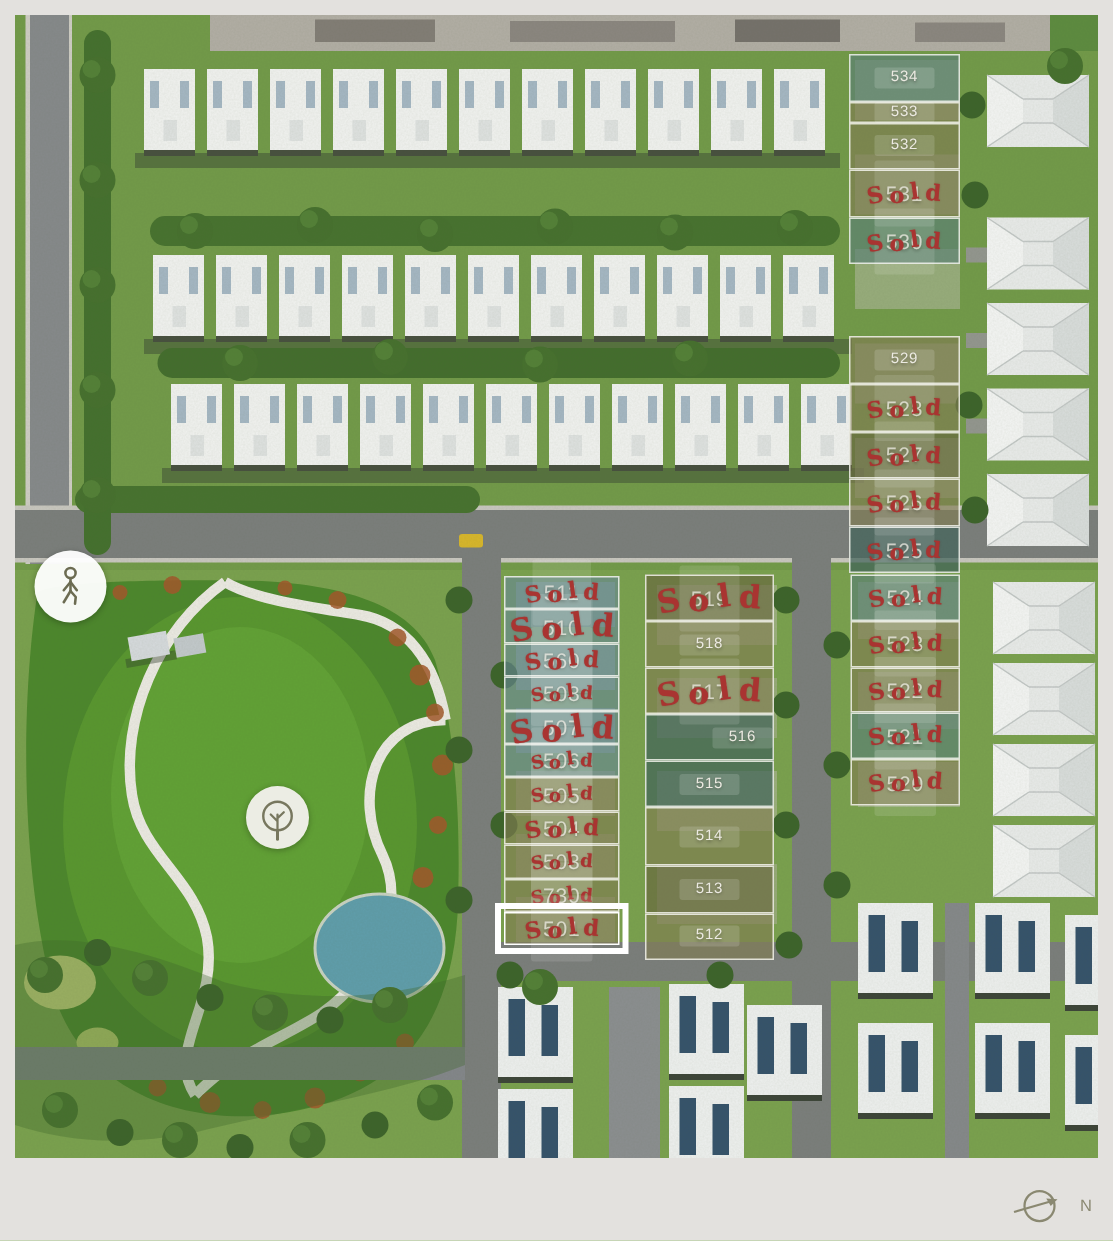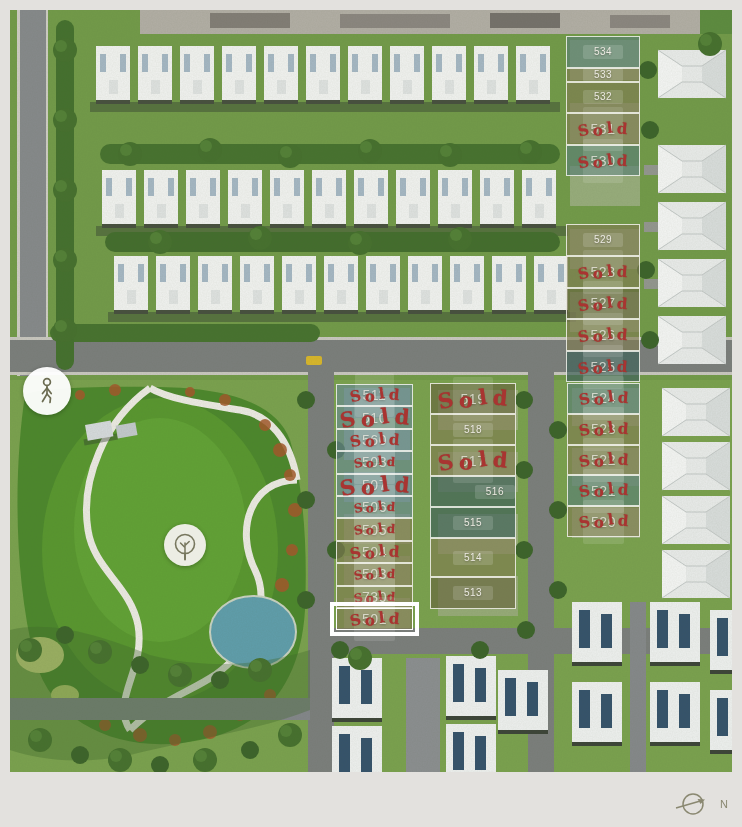--- a/index.html
+++ b/index.html
@@ -407,20 +407,23 @@
           </div>
           <div class="lot tint-teal-dark" style="height: 31.1px;">
             <span class="lot-num">515</span>
           </div>
           <div class="lot tint-olive" style="height: 39px; text-align: right;">
             <span class="lot-num">514</span>
           </div>
           <div class="lot tint-olive-dark" style="height: 31.1px;">
             <span class="lot-num">513</span>
           </div>
+          <div class="lot tint-olive" style="height: 31.1px;">
+            <span class="lot-num">512</span>
+          </div>
         </div>
         <div class="lot-col" style="left: 556px; top: 26px; width: 74px;">
           <div class="lot tint-teal" style="height: 31.6px;">
             <span class="lot-num">534</span>
           </div>
           <div class="lot tint-olive" style="height: 14px;">
             <span class="lot-num">533</span>
           </div>
           <div class="lot tint-olive" style="height: 31.6px;">
             <span class="lot-num">532</span>

